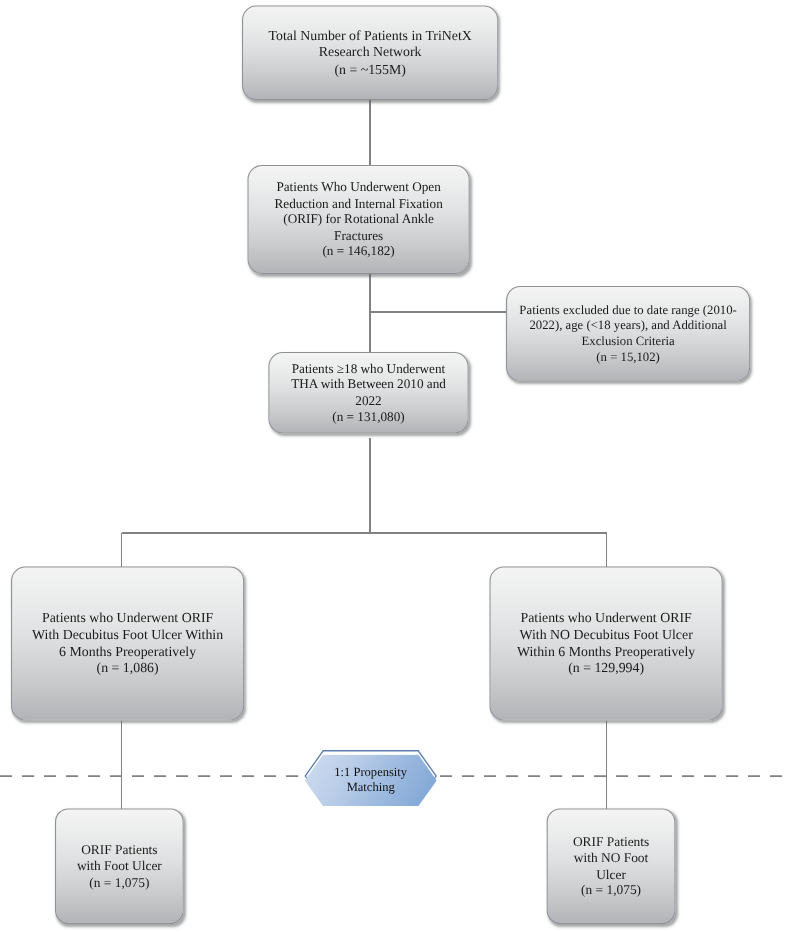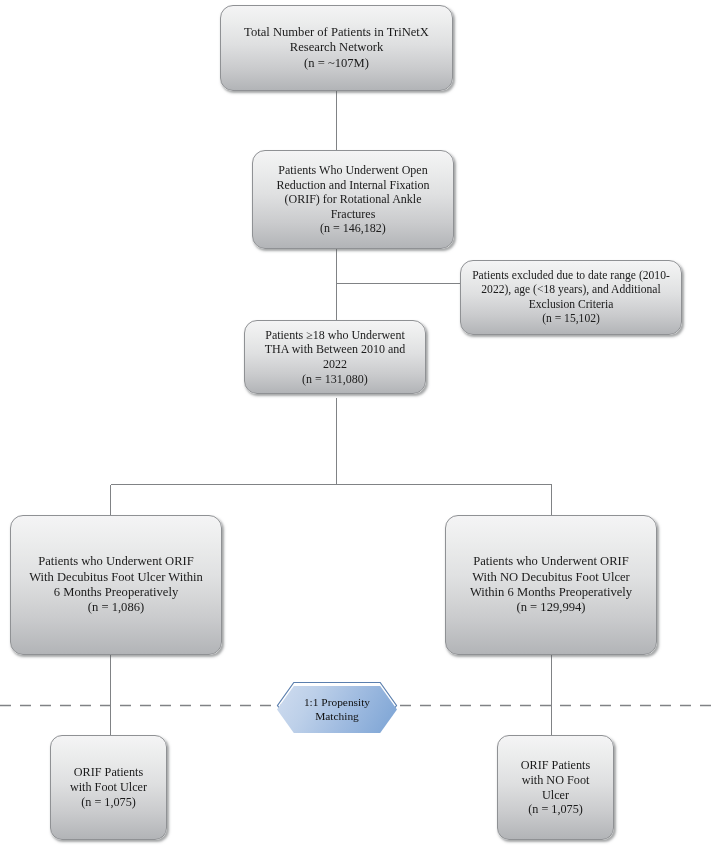--- a/index.html
+++ b/index.html
@@ -47,22 +47,22 @@
   .node .txt {
     width: 100%;
     padding: 0 6px;
     box-sizing: border-box;
     line-height: 1.22;
   }
   .node .txt .ln { display: block; white-space: nowrap; }
 
   
   #node-total        { left:220px; top:5px;   width:233px; height:86px;  font-size:12.6px; }
-  #node-orif         { left:252px; top:150px; width:202px; height:99px;  font-size:12.0px; }
-  #node-excluded     { left:460px; top:260px; width:222px; height:75px;  font-size:11.6px; }
+  #node-orif         { left:225px; top:150px; width:202px; height:99px;  font-size:12.0px; }
+  #node-excluded     { left:460px; top:260px; width:222px; height:87px;  font-size:11.6px; }
   #node-eligible     { left:244px; top:320px; width:182px; height:74px;  font-size:12.0px; }
   #node-ulcer        { left:10px;  top:515px; width:212px; height:140px; font-size:12.6px; }
   #node-noulcer      { left:445px; top:515px; width:212px; height:140px; font-size:12.6px; }
   #node-matched-ulcer   { left:50px;  top:735px; width:117px; height:105px; font-size:12.2px;
                           border-radius:12px; }
   #node-matched-noulcer { left:497px; top:735px; width:117px; height:105px; font-size:12.2px;
                           border-radius:12px; }
 
   
   #node-matching {
@@ -115,21 +115,21 @@
 
     <line x1="0" y1="705.5" x2="718" y2="705.5" stroke="#808285" stroke-width="1.6" stroke-dasharray="11 9" fill="none"></line>
 
     <polygon points="293.8,682.5 380.2,682.5 396.5,705.5 380.2,728.5 293.8,728.5 277.5,705.5" fill="none" stroke="#5b7fae" stroke-width="1.2"></polygon>
   </svg>
 
   <div class="node" id="node-total">
     <div class="txt">
       <span class="ln">Total Number of Patients in TriNetX</span>
       <span class="ln">Research Network</span>
-      <span class="ln">(n = ~107M)</span>
+      <span class="ln">(n = ~155M)</span>
     </div>
   </div>
 
   <div class="node" id="node-orif">
     <div class="txt">
       <span class="ln">Patients Who Underwent Open</span>
       <span class="ln">Reduction and Internal Fixation</span>
       <span class="ln">(ORIF) for Rotational Ankle</span>
       <span class="ln">Fractures</span>
       <span class="ln">(n = 146,182)</span>

